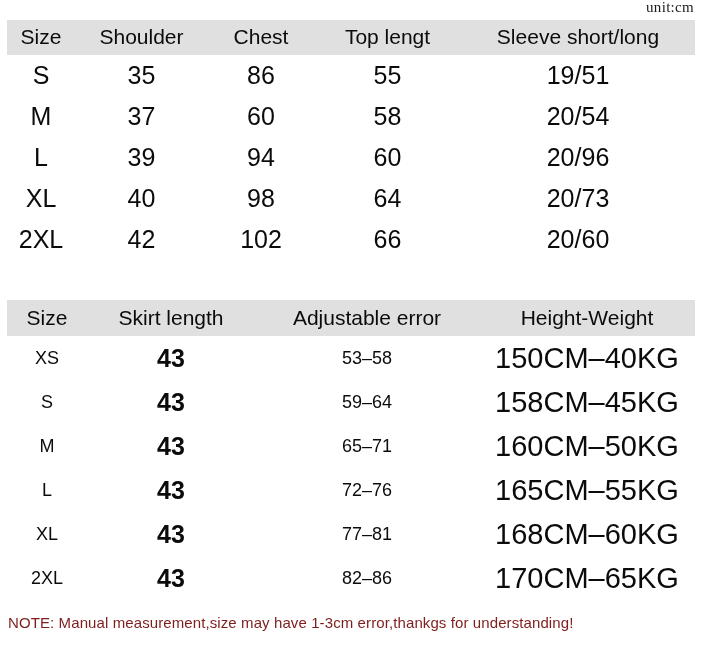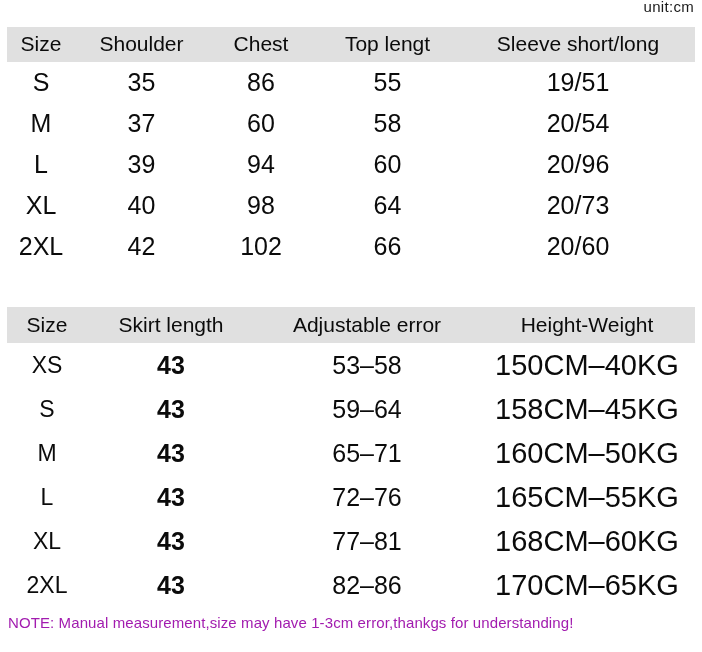--- a/index.html
+++ b/index.html
@@ -25,27 +25,28 @@
   .unit-note {
     position: absolute;
     top: 0px;
     right: 8px;
     font-size: 15px;
     color: #1a1a1a;
     letter-spacing: 0.3px;
     height: 14px;
     overflow: hidden;
     line-height: 14px;
+    font-family: Liberation Serif, serif;
   }
 
   table.size-table {
     border-collapse: collapse;
     table-layout: fixed;
     width: 688px;
-    margin: 11px auto;
+    margin: 4px auto;
   }
 
   table.size-table th {
     background: #e0e0e0;
     font-weight: normal;
     font-size: 21px;
     padding: 5px 0 6px 0;
     text-align: center;
     color: #0b0b0b;
   }
@@ -80,31 +81,31 @@
     left: 7px;
   }
   #table-two th { height: 25px; }
   #table-two td { height: 36px; }
 
   #table-two col.d0 { width: 80px; }
   #table-two col.d1 { width: 168px; }
   #table-two col.d2 { width: 224px; }
   #table-two col.d3 { width: 216px; }
 
-  #table-two td.size-cell { font-size: 23px; text-align: center; }
+  #table-two td.size-cell { font-size: 18px; text-align: center; }
   #table-two td.num-cell { font-size: 25px; font-weight: bold; }
-  #table-two td.range-cell { font-size: 25px; }
+  #table-two td.range-cell { font-size: 18px; }
   #table-two td.hw-cell { font-size: 29px; }
 
   .footer-note {
     position: absolute;
     left: 8px;
     top: 614px;
     font-size: 15px;
-    color: #a21caf;
+    color: #7f1d1d;
     letter-spacing: 0.1px;
   }
 </style>
 </head>
 <body>
 
 <div class="page">
 
   <div class="unit-note">unit:cm</div>
 

